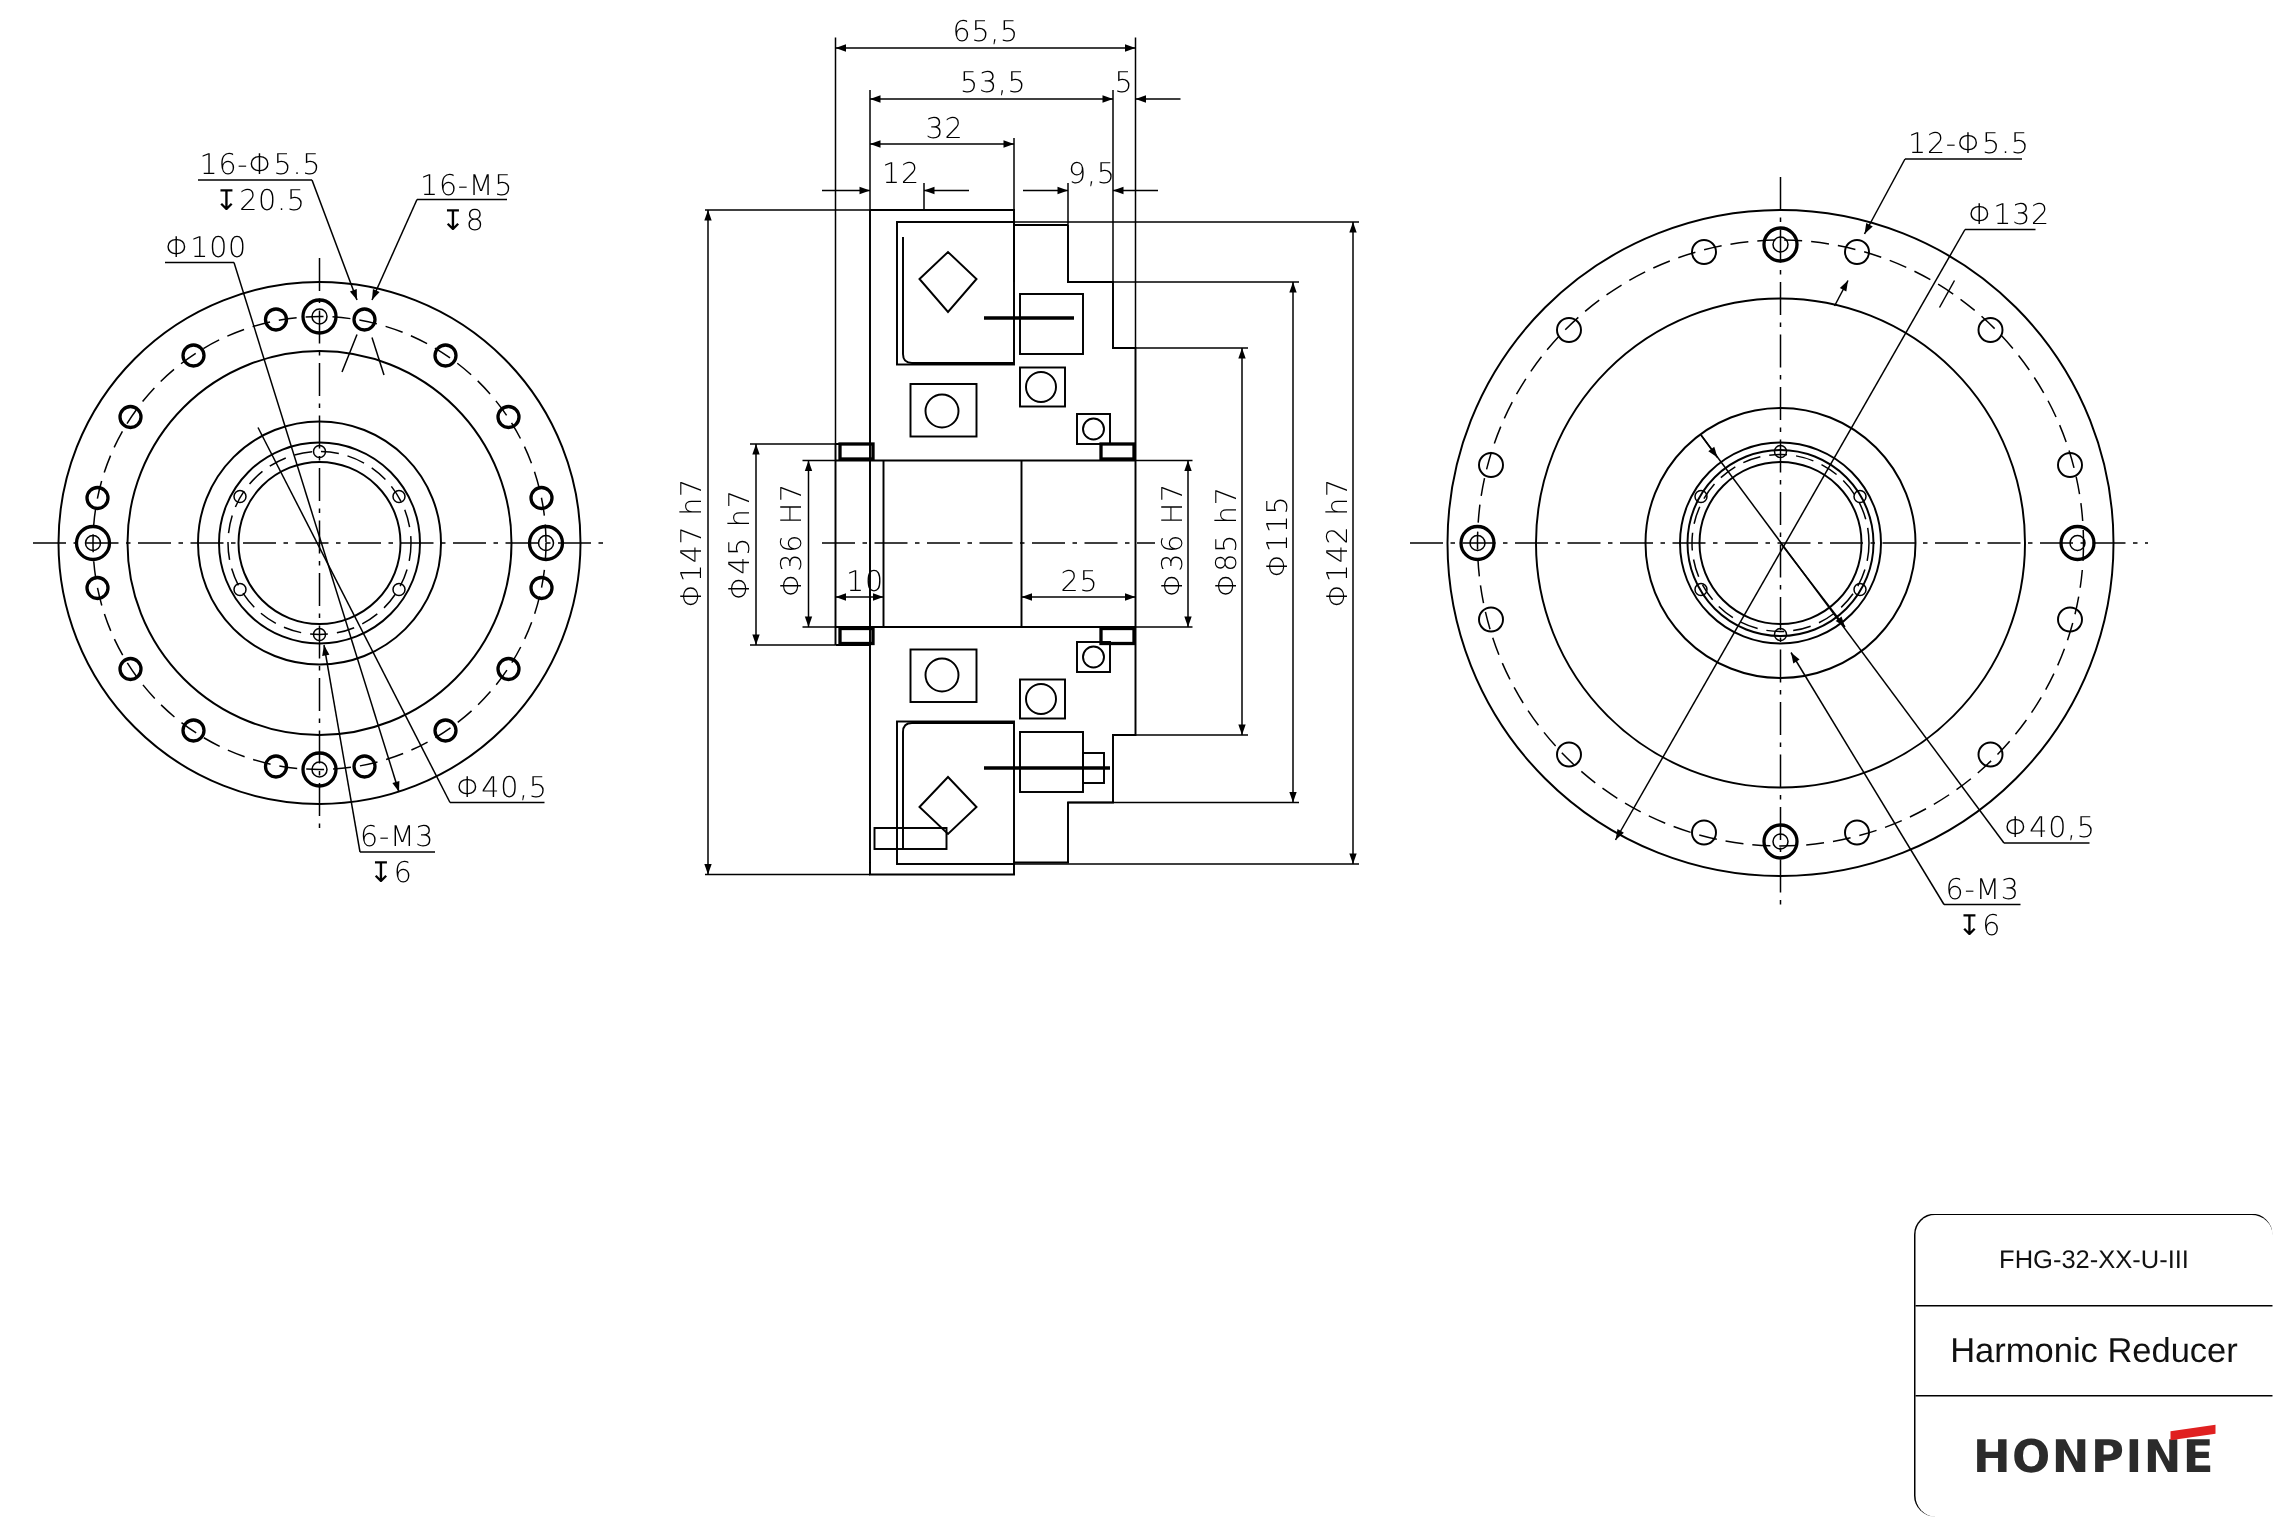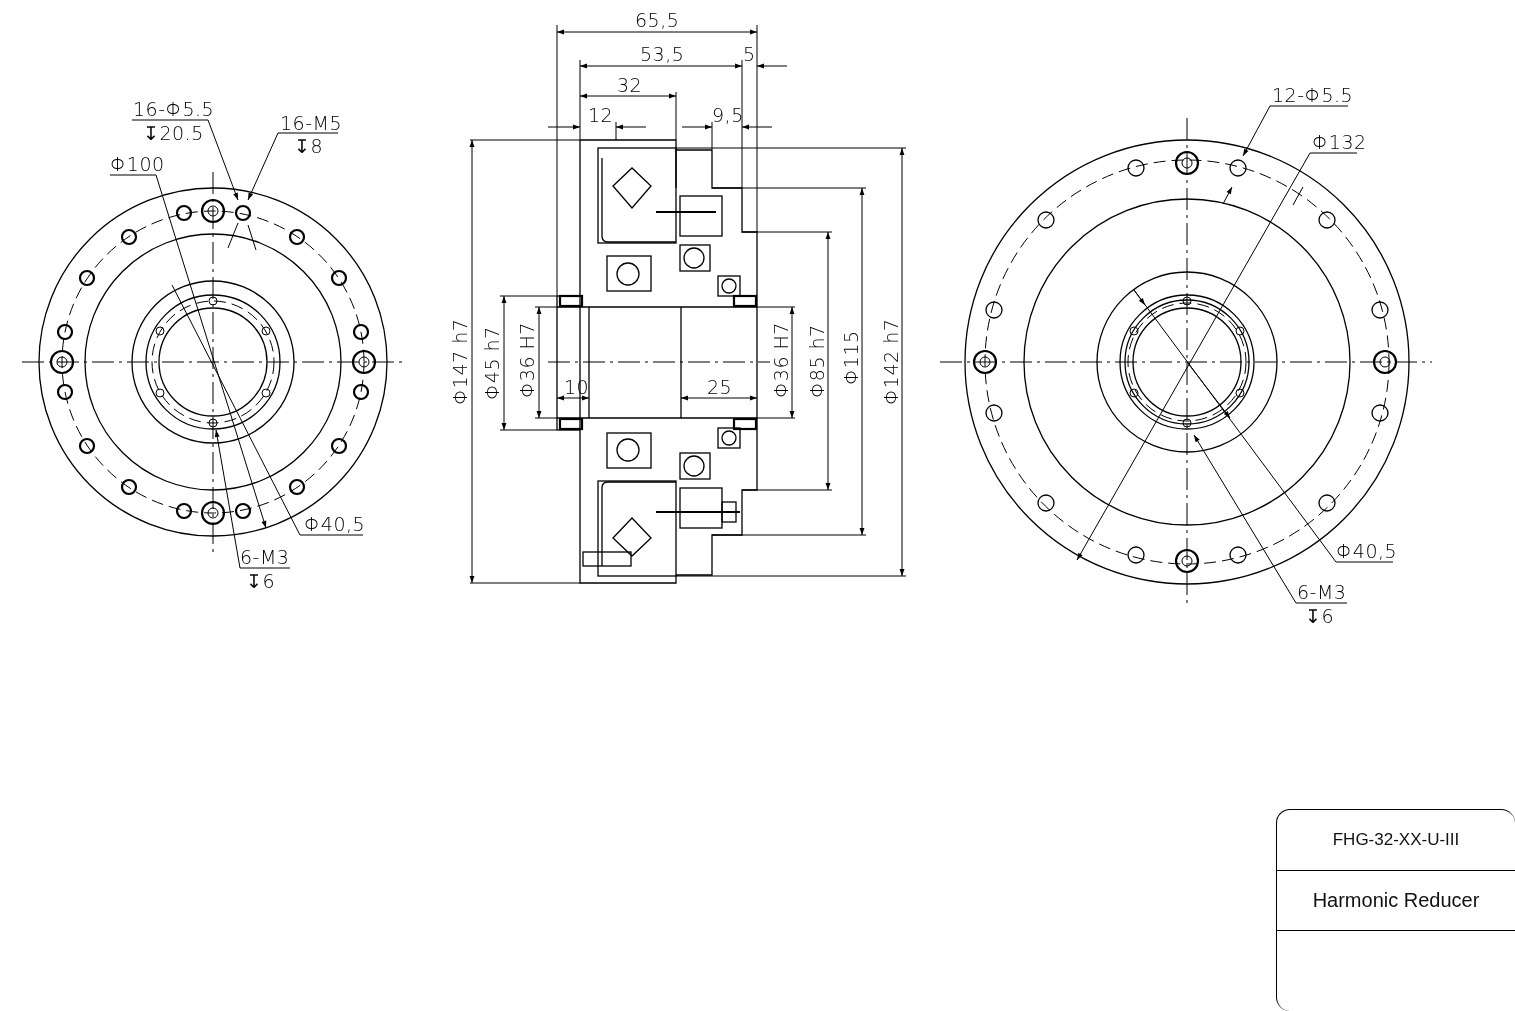--- a/index.html
+++ b/index.html
@@ -9,21 +9,21 @@
   .thk { stroke: #000; stroke-width: 2.2; fill: none; }
   .thin { stroke: #000; stroke-width: 1; fill: none; }
   .cl { stroke: #000; stroke-width: 1; fill: none; stroke-dasharray: 22 5 3 5; }
   .dash { stroke: #000; stroke-width: 1; fill: none; stroke-dasharray: 12 6; }
   .dim { stroke: #000; stroke-width: 1; fill: none; }
   .arr { fill: #000; stroke: none; }
   .dtxt { font-family: "DejaVu Sans", sans-serif; font-size: 19px; fill: #000; font-weight: 300; letter-spacing: 0.5px; }
   .title-block { position: absolute; left: 1276px; top: 809px; width: 239px; height: 202px; border-left: 1.5px solid #000; border-top: 1.5px solid #000; box-sizing: border-box; border-radius: 14px; }
   .tb-cell { border-bottom: 1.5px solid #000; display: flex; align-items: center; justify-content: center; box-sizing: border-box; }
   .tb-model { height: 61px; font-family: "Liberation Sans", sans-serif; font-size: 17px; color: #111; }
-  .tb-name { height: 60px; font-family: "Liberation Sans", sans-serif; font-size: 20px; color: #111; }
+  .tb-name { height: 60px; font-family: "Liberation Sans", sans-serif; font-size: 23px; color: #111; }
   .tb-logo { height: 80px; border-bottom: none; }
   .logo { font-family: "DejaVu Sans", sans-serif; font-weight: bold; font-size: 30px; color: #2b2b2b; letter-spacing: 1px; position: relative; }
   .logo-accent { position: absolute; right: 0; top: -2px; width: 30px; height: 6px; background: #e02020; transform: skewY(-8deg); }
 </style>
 </head>
 <body>
 
 <svg id="drawing" viewBox="0 0 1515 1011" xmlns="http://www.w3.org/2000/svg">
   <defs>
     <marker id="ah" viewBox="0 0 10 10" refX="10" refY="5" markerWidth="12" markerHeight="7" orient="auto-start-reverse" markerUnits="userSpaceOnUse">
@@ -268,13 +268,19 @@
   </g>
 </svg>
 
 <div class="title-block">
   <div class="tb-cell tb-model">
     <span>FHG-32-XX-U-III</span>
   </div>
   <div class="tb-cell tb-name">
     <span>Harmonic Reducer</span>
   </div>
+  <div class="tb-cell tb-logo">
+    <div class="logo">
+      <span>HONPINE</span>
+      <span class="logo-accent"></span>
+    </div>
+  </div>
 </div>
 
 </body></html>

